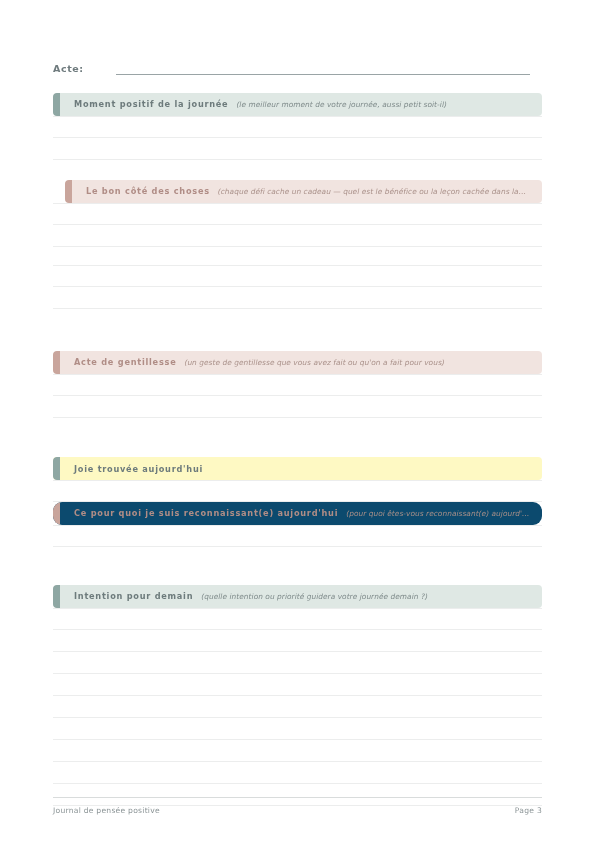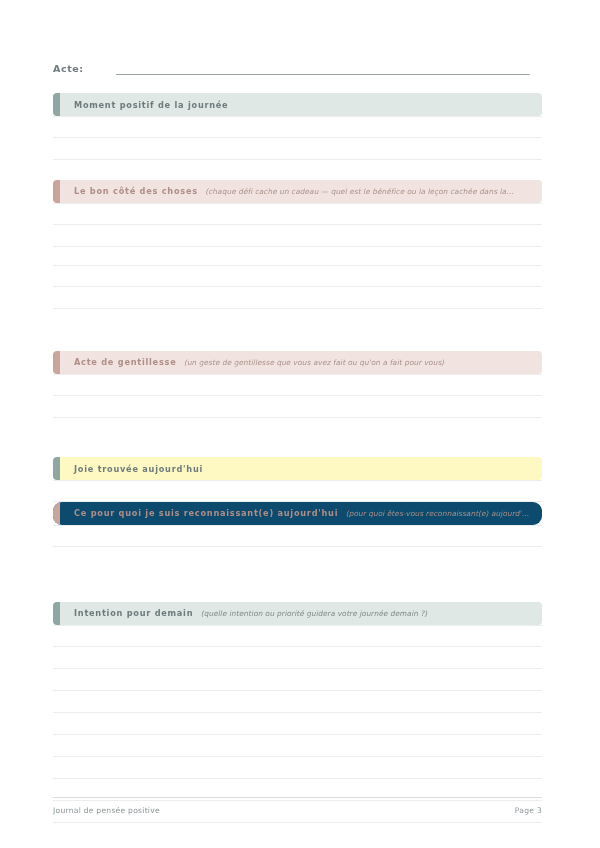--- a/index.html
+++ b/index.html
@@ -146,29 +146,30 @@
     <span class="date-label">Acte:</span>
     <span class="date-rule"></span>
   </div>
 
   <div id="sections-host">
       <div class="section v-green" style="top: 93px;">
         <div class="sec-head" style="background: rgb(223, 232, 228);">
           <span class="sec-accent" style="background: rgb(142, 167, 163);"></span>
           <div class="sec-textwrap">
             <span class="sec-title">Moment positif de la journée</span>
+            <span class="sec-hint">(le meilleur moment de votre journée, aussi petit soit-il)</span>
           </div>
         </div>
         <div class="lines">
           <div class="wline first"></div>
           <div class="wline"></div>
         </div>
       </div>
       <div class="section v-pink" style="top: 180px;">
-        <div class="sec-head" style="background: rgb(241, 228, 224);">
+        <div class="sec-head" style="background: rgb(241, 228, 224); margin-left: 12px;">
           <span class="sec-accent" style="background: rgb(201, 165, 156);"></span>
           <div class="sec-textwrap">
             <span class="sec-title">Le bon côté des choses</span>
             <span class="sec-hint">(chaque défi cache un cadeau — quel est le bénéfice ou la leçon cachée dans la…</span>
           </div>
         </div>
         <div class="lines">
           <div class="wline first"></div>
           <div class="wline"></div>
         </div>
@@ -208,21 +209,21 @@
           <span class="sec-accent" style="background: rgb(201, 165, 156);"></span>
           <div class="sec-textwrap">
             <span class="sec-title">Ce pour quoi je suis reconnaissant(e) aujourd'hui</span>
             <span class="sec-hint">(pour quoi êtes-vous reconnaissant(e) aujourd'…</span>
           </div>
         </div>
         <div class="lines">
           <div class="wline first"></div>
         </div>
       </div>
-      <div class="section v-green" style="top: 602px;">
+      <div class="section v-green" style="top: 585px;">
         <div class="sec-head" style="background: rgb(223, 232, 228);">
           <span class="sec-accent" style="background: rgb(142, 167, 163);"></span>
           <div class="sec-textwrap">
             <span class="sec-title">Intention pour demain</span>
             <span class="sec-hint">(quelle intention ou priorité guidera votre journée demain ?)</span>
           </div>
         </div>
         <div class="lines">
           <div class="wline first"></div>
           <div class="wline"></div>

